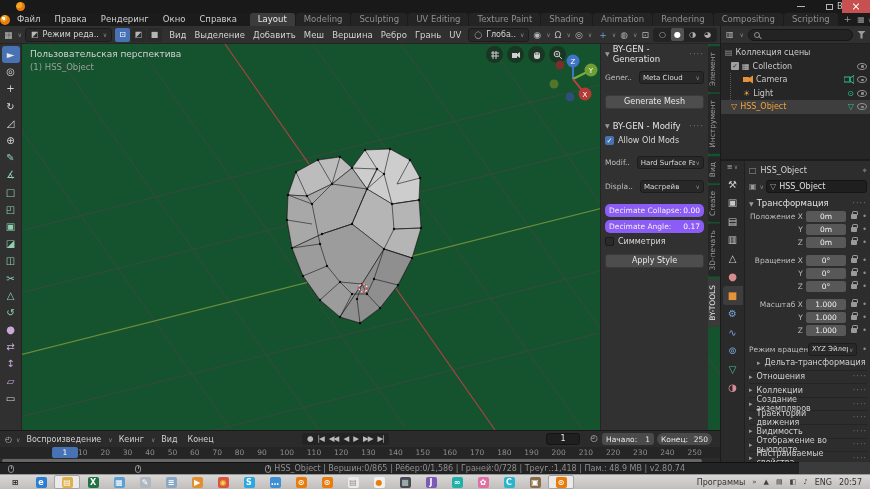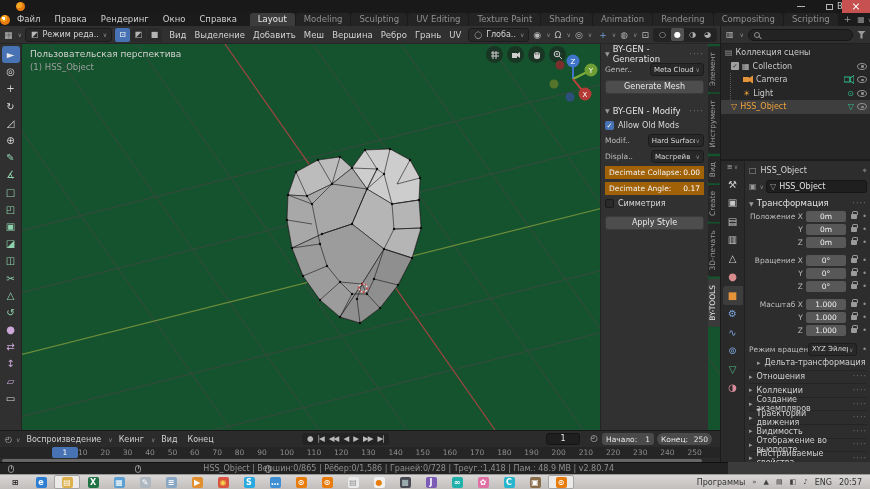--- a/index.html
+++ b/index.html
@@ -67,26 +67,26 @@
   .navbtn { width:17px; height:17px; border-radius:50%; background:rgba(30,30,30,.55); display:flex; align-items:center; justify-content:center; }
   .gizmo { position:absolute; left:520px; top:6px; }
 
   
   .npanel { position:absolute; left:600px; top:44px; width:108px; height:386px; background:#313131; border-left:1px solid #242424; padding:3px 4px; }
   .panel { margin-bottom:7px; }
   .panel-h { display:flex; align-items:center; height:13px; color:#e3e3e3; font-size:8.5px; gap:3px; }
   .tri-down { color:#9a9a9a; font-size:6px; } .tri-down::before { content:"▼"; }
   .tri-right { color:#9a9a9a; font-size:7px; } .tri-right::before { content:"▸"; }
   .dots { margin-left:auto; color:#6f6f6f; letter-spacing:1px; } .dots::after { content:"····"; }
-  .prow { display:flex; align-items:center; margin:3px 0; gap:18px; }
+  .prow { display:flex; align-items:center; margin:11px 0; gap:7px; }
   .plabel { font-size:7.5px; color:#bdbdbd; white-space:nowrap; }
   .dd { flex:1; display:flex; align-items:center; background:#282828; border:1px solid #1c1c1c; border-radius:3px; height:13px; padding:0 3px; min-width:0; }
   .dd .txt { flex:1; font-size:7px; color:#dcdcdc; white-space:nowrap; overflow:hidden; }
   .btn { display:block; width:100%; height:14px; background:#4d4d4d; border:1px solid #3a3a3a; border-radius:3px; color:#e9e9e9; font-size:8px; text-align:center; line-height:12px; margin:4px 0; }
-  .slider { display:flex; align-items:center; height:13px; background:#a16207; border-radius:0; padding:0 4px; margin:3px 0; }
+  .slider { display:flex; align-items:center; height:13px; background:#8b5cf6; border-radius:5px; padding:0 4px; margin:3px 0; }
   .slider .lab { flex:1; font-size:7.5px; color:#f0f0f0; white-space:nowrap; overflow:hidden; }
   .slider .val { font-size:7.5px; color:#fff; }
   .cb-row { display:flex; align-items:center; gap:4px; margin:4px 0; }
   .cb { width:9px; height:9px; border-radius:2px; background:#4772b3; display:flex; align-items:center; justify-content:center; color:#fff; font-size:7px; }
   .cb.off { background:#2a2a2a; border:1px solid #1a1a1a; color:transparent; }
   .cb-lab { font-size:8px; color:#d8d8d8; }
 
   
   .ntabs { position:absolute; left:708px; top:46px; width:12px; display:flex; flex-direction:column; gap:2px; }
   .vtab { writing-mode:vertical-rl; transform:rotate(180deg); background:#262626; color:#9a9a9a; font-size:7.5px; padding:6px 0; text-align:center; border-radius:0 2px 2px 0; width:12px; }
@@ -141,21 +141,21 @@
   .tl-start { right:66px; width:52px; }
   .tl-end { right:8px; width:55px;border-radius:6px; }
   .ruler { position:relative; height:11px; background:#252525; }
   .ticks { position:absolute; left:78px; right:18px; top:0; height:11px; display:flex; justify-content:space-between; }
   .tick { font-size:7.5px; color:#8e8e8e; line-height:11px; }
   .cur-frame { position:absolute; left:52px; top:0; width:26px; height:11px; background:#4772b3; border-radius:2px; color:#fff; font-size:7.5px; text-align:center; line-height:11px; }
   .tl-scroll { position:relative; height:5px; }
   .tl-scroll .bar { position:absolute; left:2px; top:0.5px; width:700px; height:4px; background:#666; border-radius:2px; }
 
   
-  .statusbar { position:absolute; left:0; top:462px; width:728px; height:12px; background:#232323; border-top:1px solid #101010; }
+  .statusbar { position:absolute; left:0; top:462px; width:799px; height:12px; background:#232323; border-top:1px solid #101010; }
   .mouse { position:absolute; top:2px; width:6px; height:8px; border:1px solid #8f8f8f; border-radius:3px; }
   .mouse::before { content:""; position:absolute; left:2px; top:0; width:1px; height:3px; background:#8f8f8f; }
   .stats { position:absolute; right:114px; top:1px; font-size:8px; color:#8f8f8f; }
 
   
   .taskbar { position:absolute; left:0; top:474px; width:870px; height:15px; background:linear-gradient(#d9d7d6,#c1bebc); border-top:1px solid #9a9a9a; display:flex; align-items:center; padding:0 2px; }
   .tb-item { width:26px; height:14px; display:flex; align-items:center; justify-content:center; }
   .tb-item.open { background:#eceae9; border:1px solid #a5a5a5; border-radius:2px; }
   .tb-ico { width:11px; height:11px; border-radius:2px; display:flex; align-items:center; justify-content:center; font-size:8px; font-weight:bold; }
   .tray { margin-left:auto; display:flex; align-items:center; gap:7px; padding-right:6px; color:#333; font-size:8px; }

